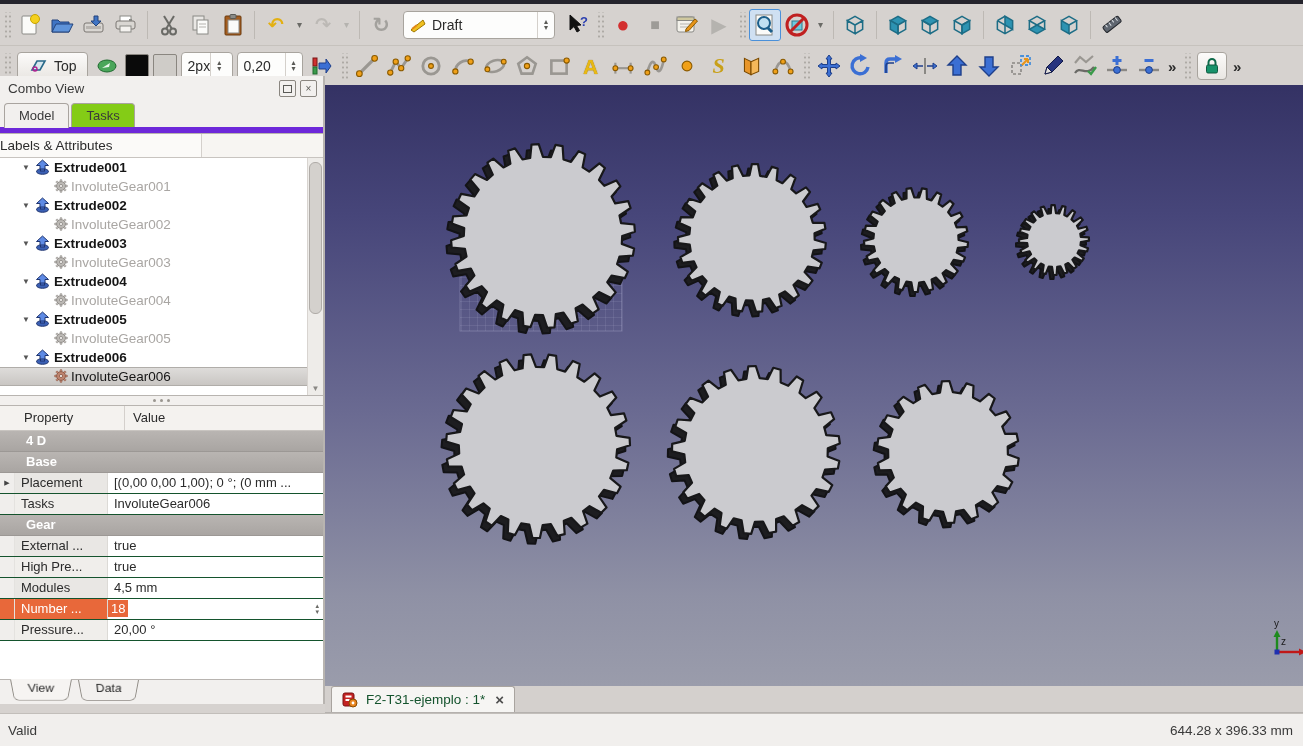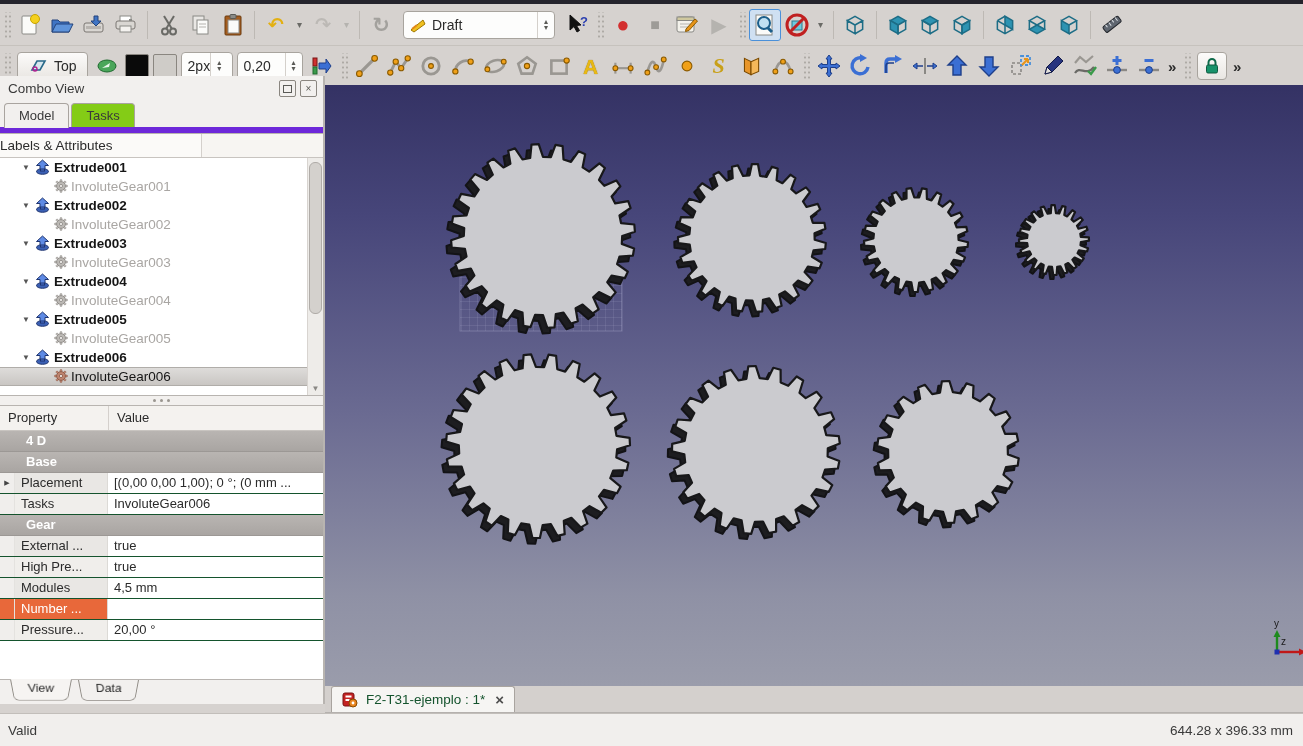--- a/index.html
+++ b/index.html
@@ -67,21 +67,21 @@
   #tree-scroll{position:absolute;right:0;top:24px;bottom:0;width:15px;background:#eeece9;border-left:1px solid #d8d4d0;}
   #tree-thumb{position:absolute;left:1px;right:1px;top:4px;height:150px;background:#d4d1cd;
         border:1px solid #b0aca8;border-radius:6px;}
   #tree-scroll .sarrow{position:absolute;left:0;right:0;bottom:2px;text-align:center;font-size:8px;color:#8a8884;}
   .splitter{height:9px;display:flex;align-items:center;justify-content:center;}
   .splitter i{width:3px;height:3px;border-radius:50%;background:#9a9690;margin:0 2px;}
   
   #props{height:274px;background:#ffffff;border-top:1px solid #b8b4b0;border-bottom:1px solid #b8b4b0;
         overflow:hidden;font-size:13px;}
   .phead{height:24px;display:flex;align-items:center;background:#f4f2ef;border-bottom:1px solid #c8c4c0;}
-  .phead .c1{width:100px;padding-left:8px;border-right:1px solid #d4d0cc;height:100%;display:flex;align-items:center;}
+  .phead .c1{width:100px;padding-left:24px;border-right:1px solid #d4d0cc;height:100%;display:flex;align-items:center;}
   .phead .c2{padding-left:8px;}
   .prow{height:20px;display:flex;align-items:center;border-bottom:1px solid #14532d;}
   .prow.group{background:linear-gradient(#b9b5b2,#a9a5a2);color:#ffffff;font-weight:bold;border-bottom:1px solid #9c9895;}
   .prow.group .glabel{padding-left:26px;}
   .prow .gutter{width:14px;height:100%;display:flex;align-items:center;justify-content:center;
         font-size:7px;color:#444;background:#f0eeec;border-right:1px solid #e4e2df;flex:none;}
   .prow .plabel{width:86px;padding-left:6px;height:100%;display:flex;align-items:center;
         background:#f0eeeb;border-right:1px solid #dcdad6;flex:none;white-space:nowrap;overflow:hidden;}
   .prow .pvalue{flex:1;padding-left:6px;white-space:nowrap;overflow:hidden;display:flex;align-items:center;height:100%;}
   .prow.alt .plabel{background:#e9e7e4;}
@@ -759,20 +759,27 @@
             <span class="pvalue">true</span>
           </div>
           <div class="prow alt">
             <span class="gutter"></span>
             <span class="plabel">Modules</span>
             <span class="pvalue">4,5 mm</span>
           </div>
           <div class="prow editing">
             <span class="gutter"></span>
             <span class="plabel">Number ...</span>
+            <span class="spincell">
+              <span class="selhl">18</span>
+              <span class="sarr">
+                <span>▴</span>
+                <span>▾</span>
+              </span>
+            </span>
           </div>
           <div class="prow ">
             <span class="gutter"></span>
             <span class="plabel">Pressure...</span>
             <span class="pvalue">20,00 °</span>
           </div>
         </div>
     </div>
 
     <div id="btabs">

